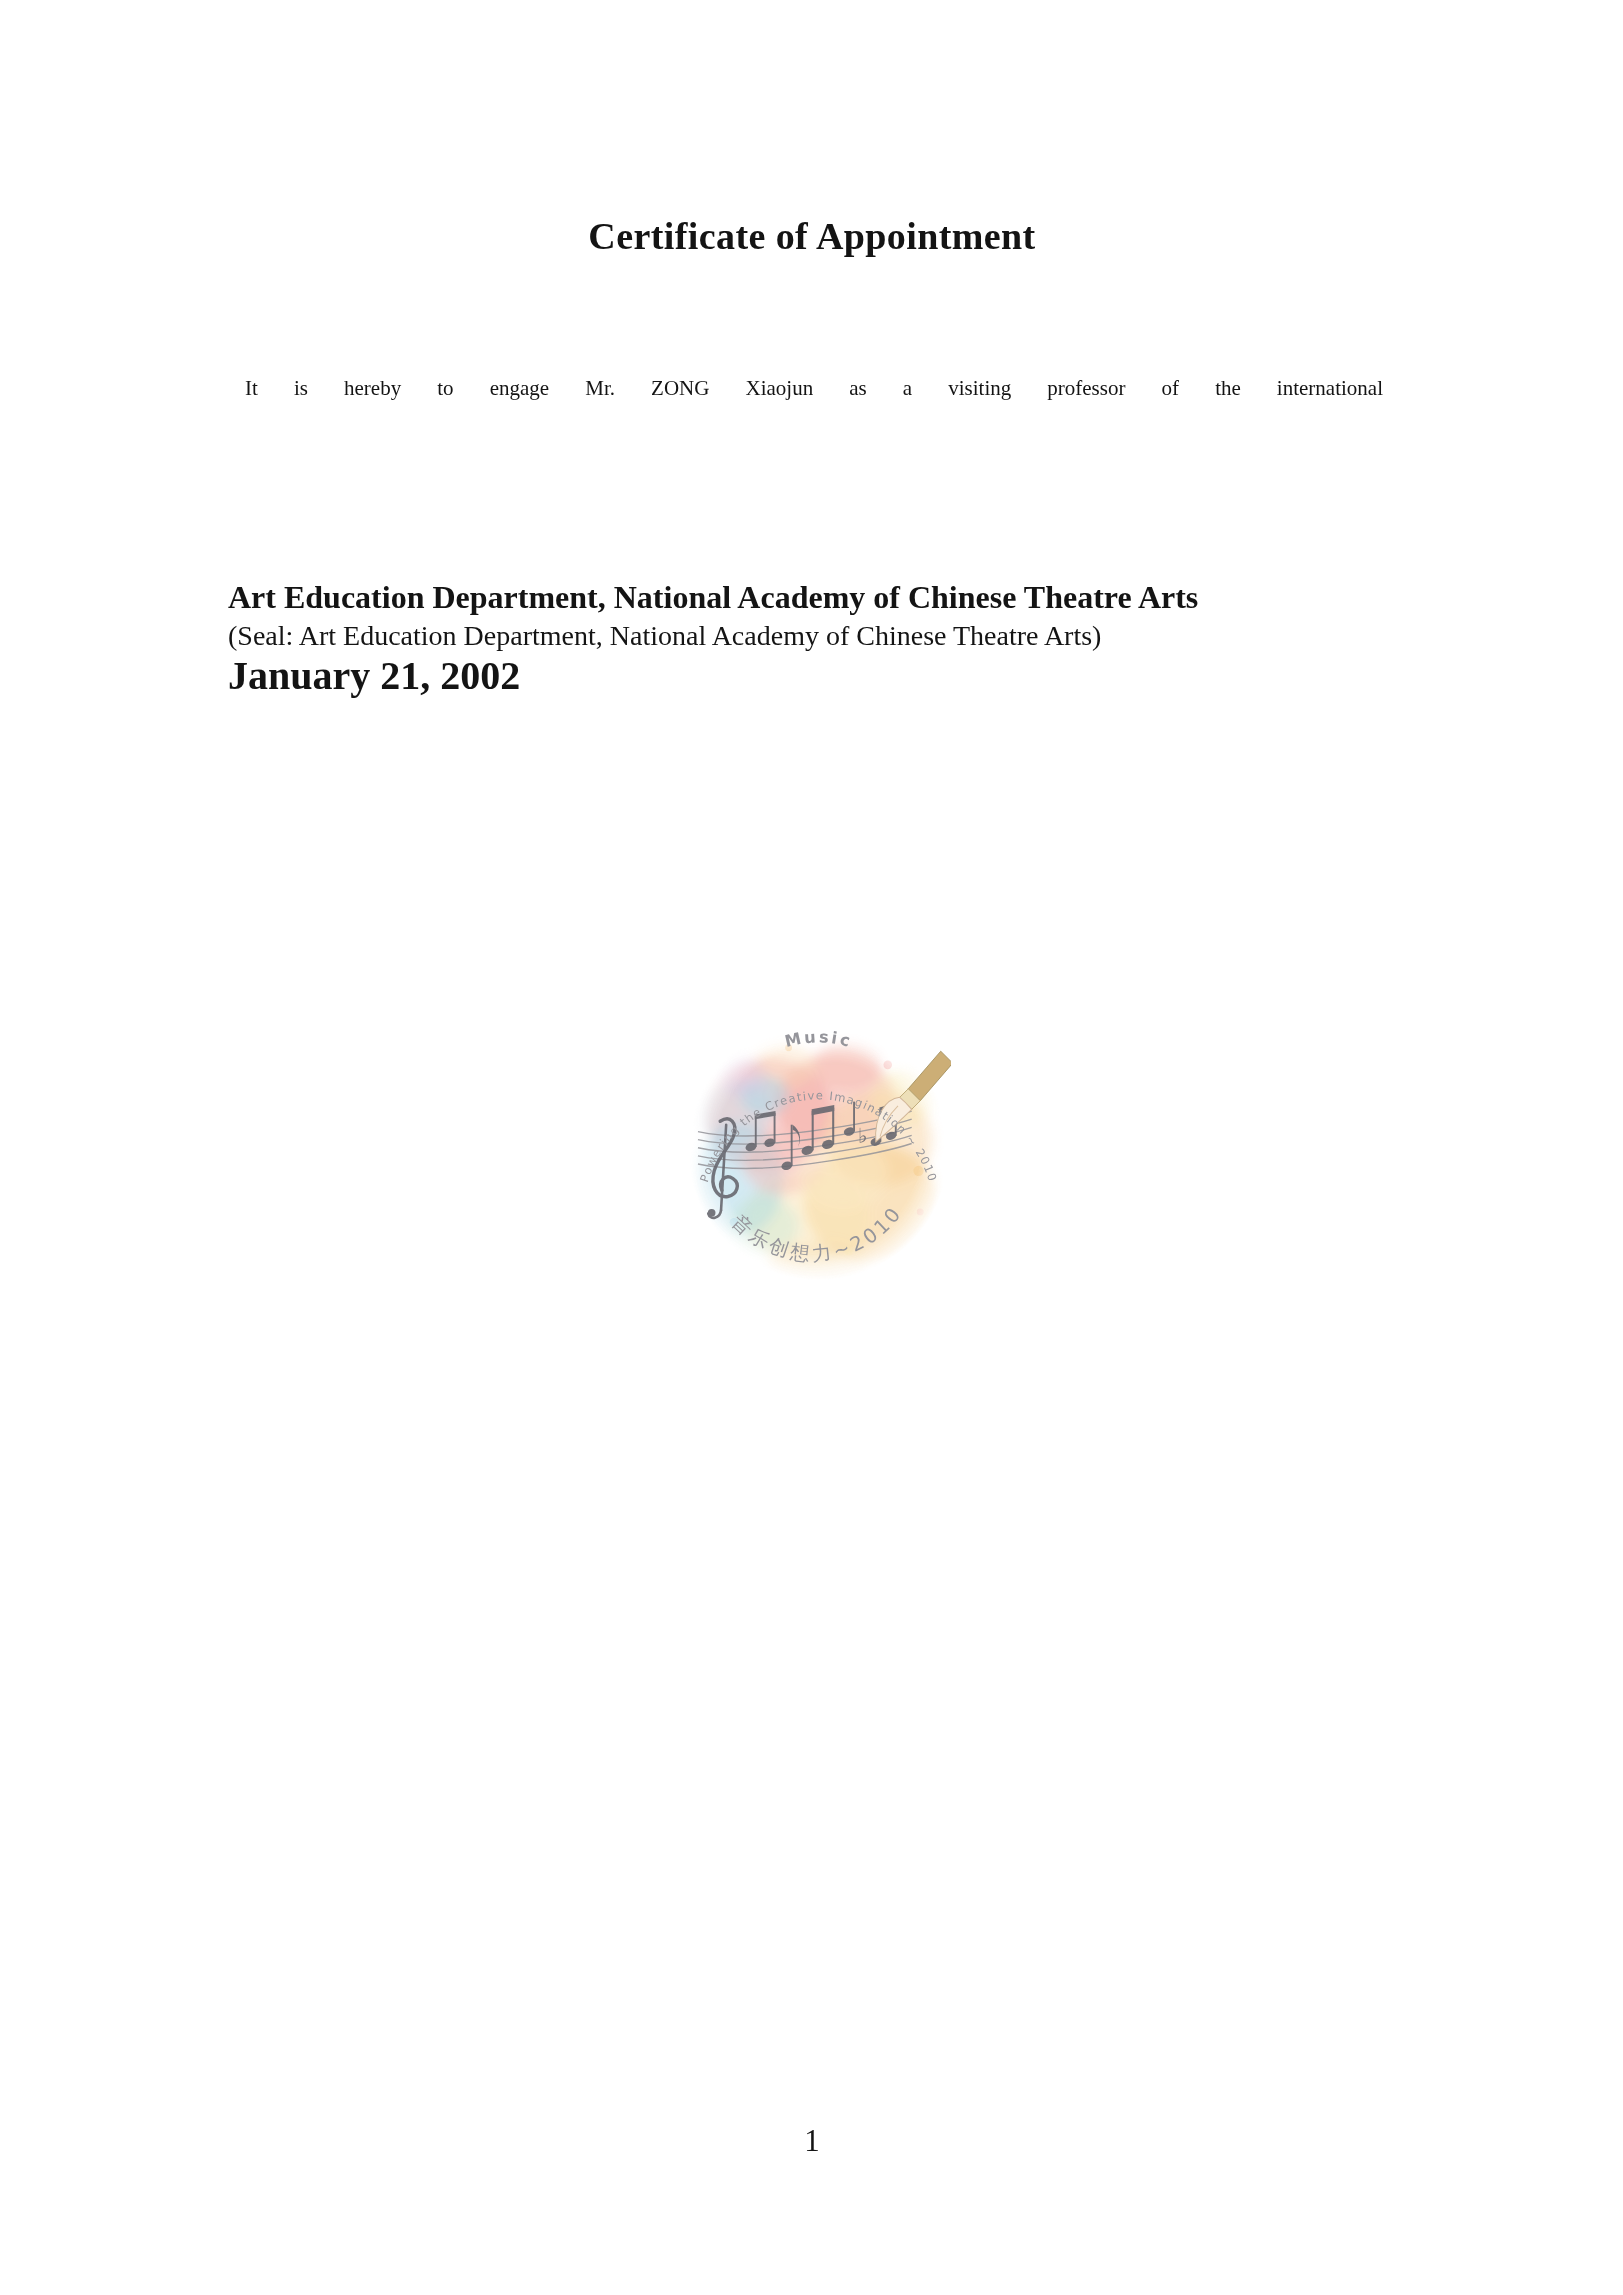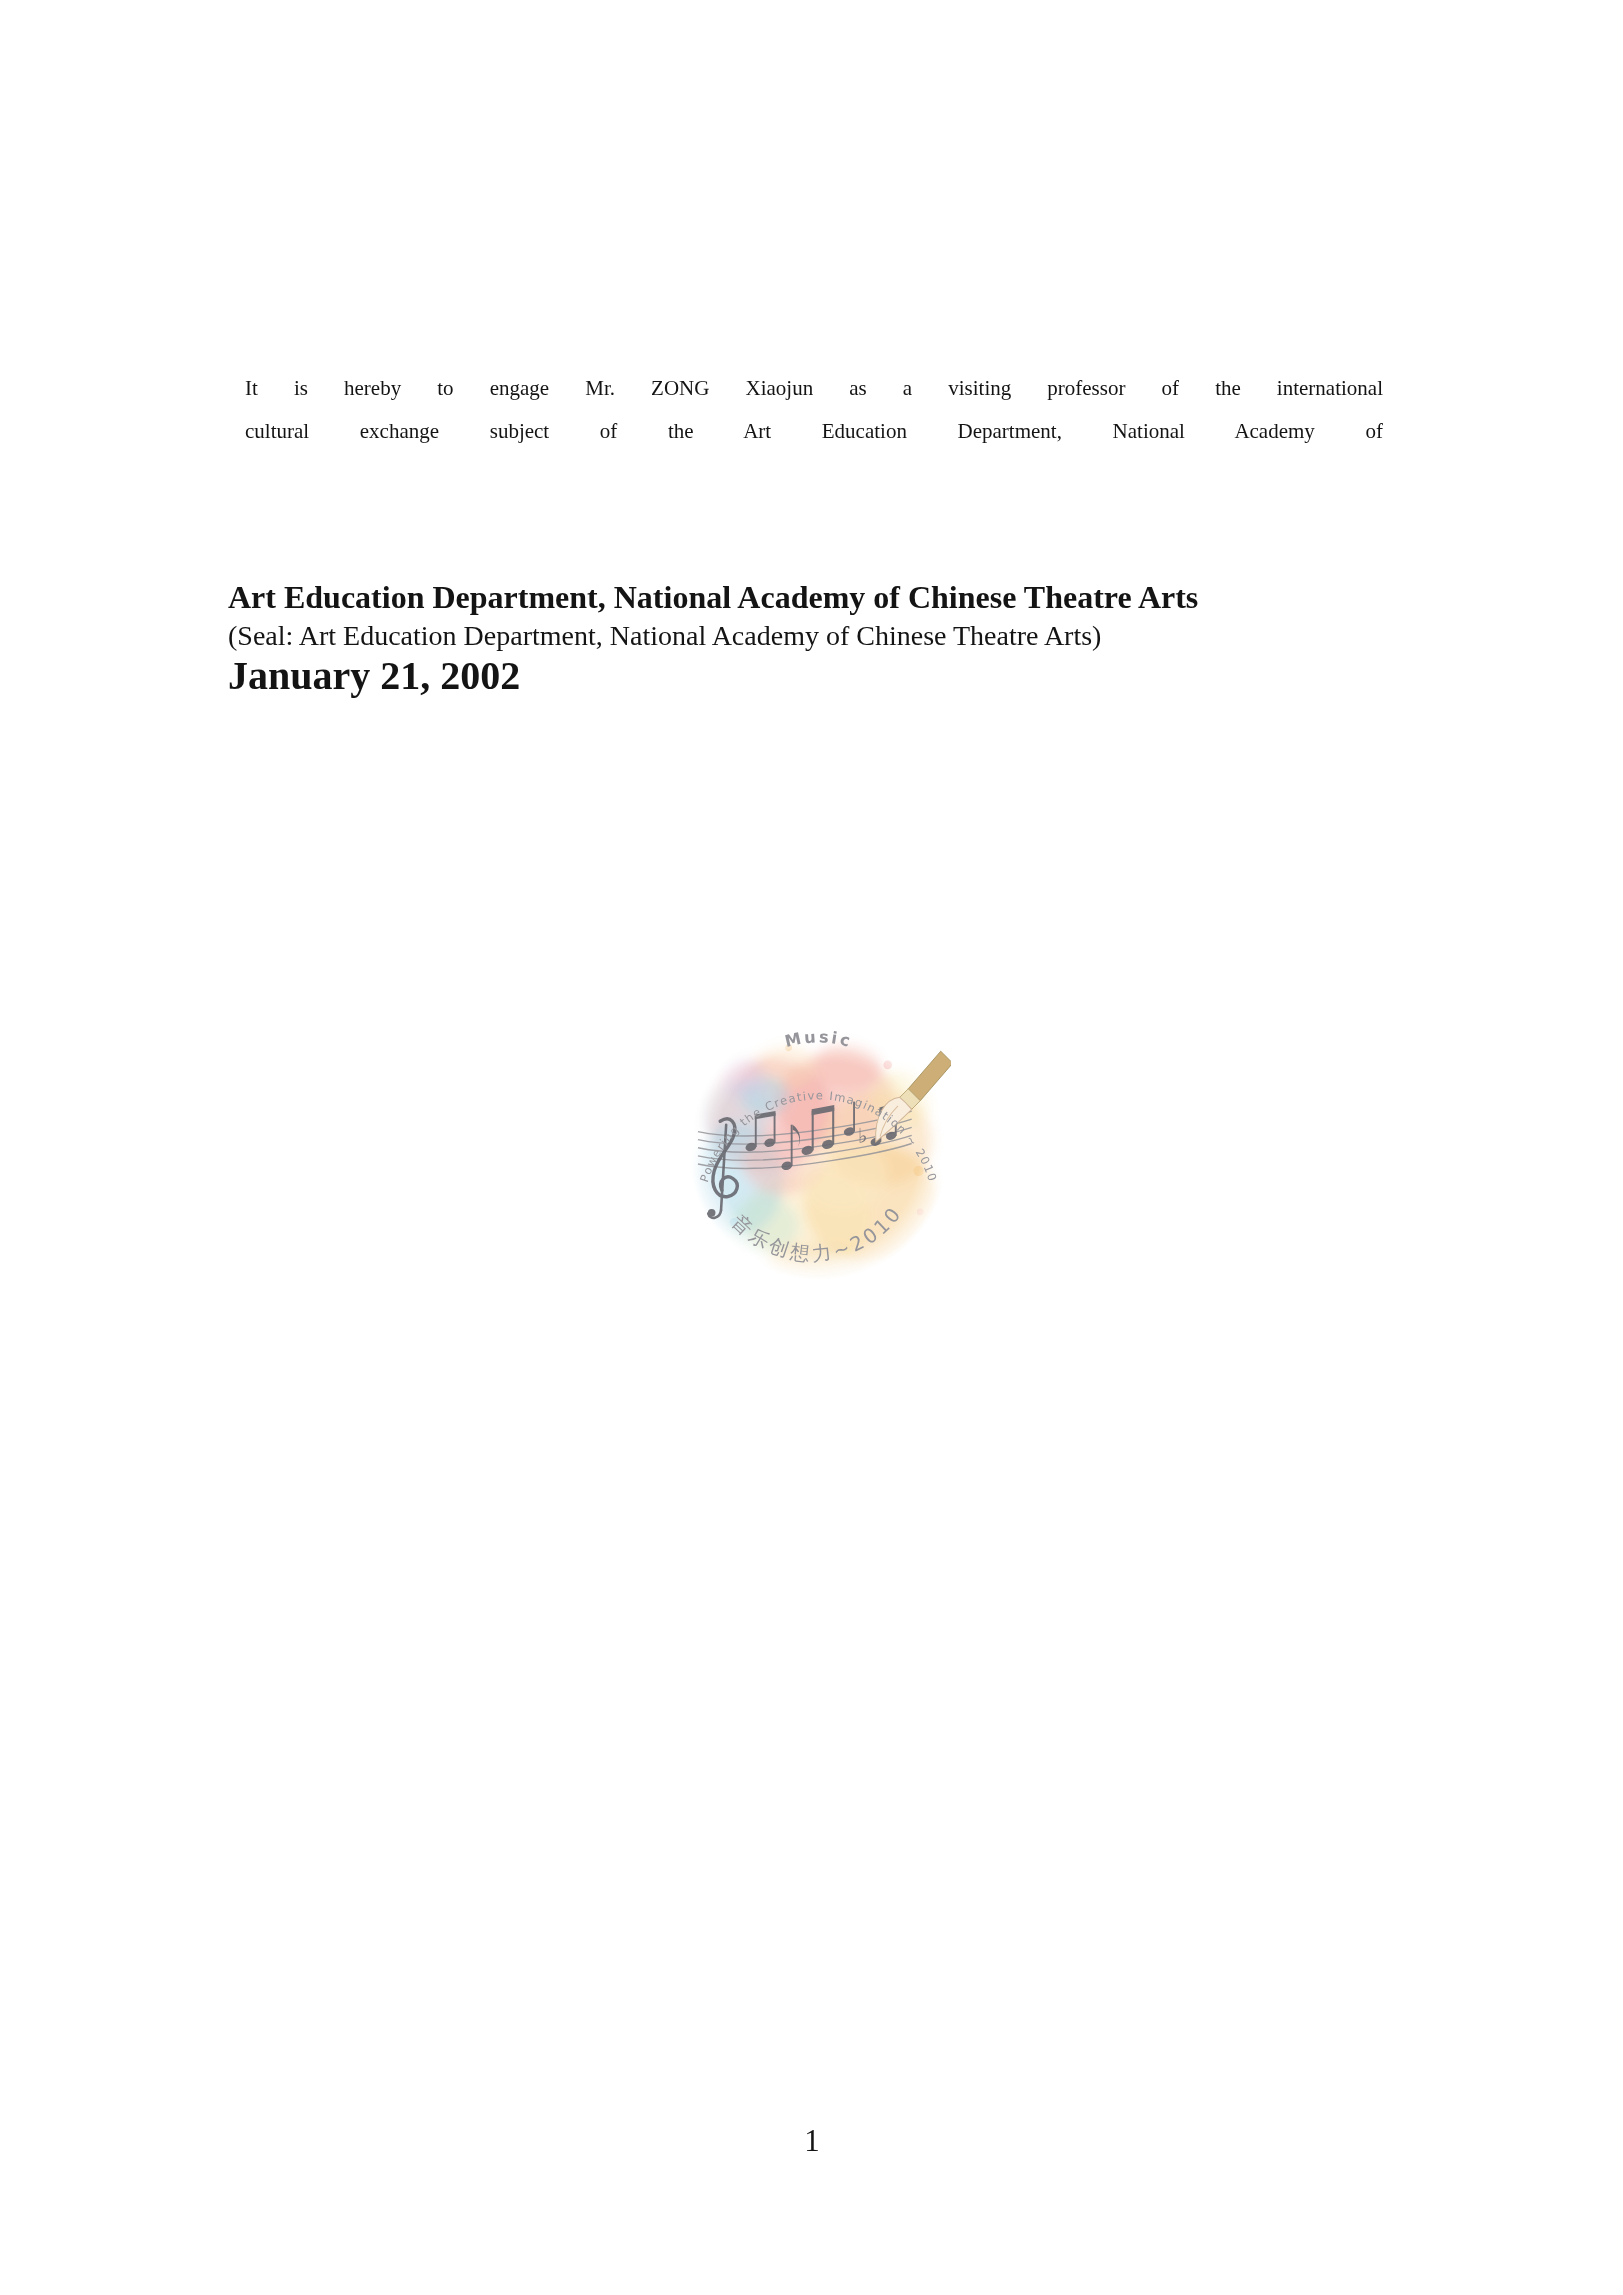--- a/index.html
+++ b/index.html
@@ -79,24 +79,24 @@
     text-align: center;
     font-size: 31px;
     line-height: 36px;
   }
 </style>
 </head>
 <body>
 
 <div class="page">
 
+  <div class="title">Certificate of Appointment</div>
 
   <div class="body-paragraph">
     <div class="body-line justified">It is hereby to engage Mr. ZONG Xiaojun as a visiting professor of the international</div>
-    <div class="body-line justified">cultural exchange subject of the Art Education Department, National Academy of</div>
   </div>
 
   <div class="signature-block">
     <div class="dept-line">Art Education Department, National Academy of Chinese Theatre Arts</div>
     <div class="seal-line">(Seal: Art Education Department, National Academy of Chinese Theatre Arts)</div>
     <div class="date-line">January 21, 2002</div>
   </div>
 
   <div class="logo-watermark">
     <svg viewBox="0 0 310 310" xmlns="http://www.w3.org/2000/svg">

